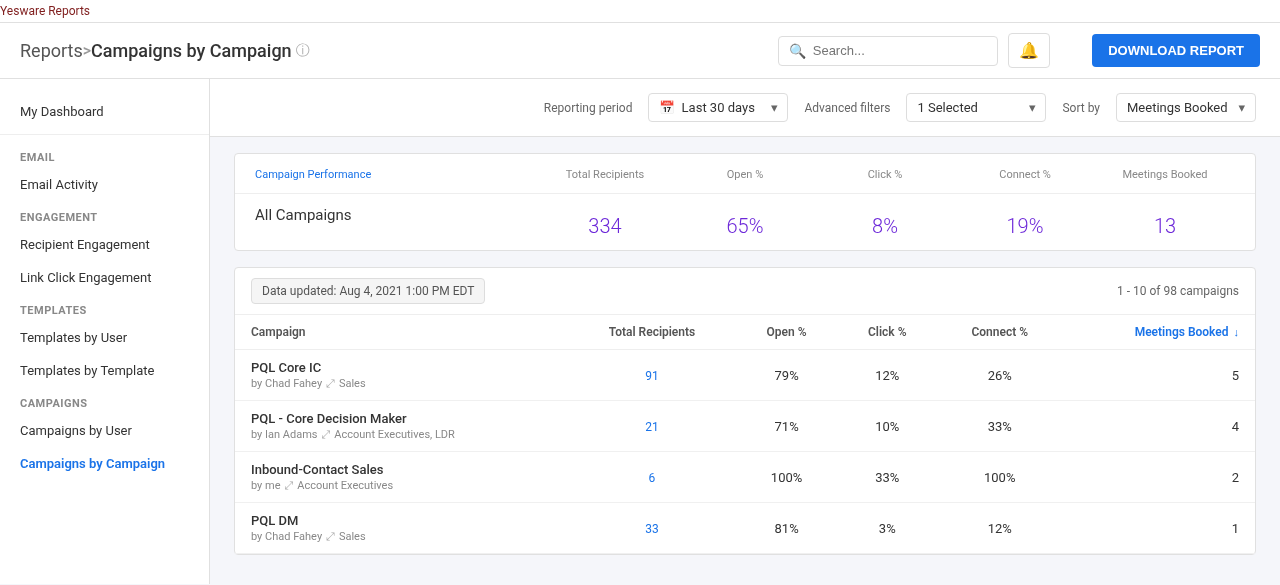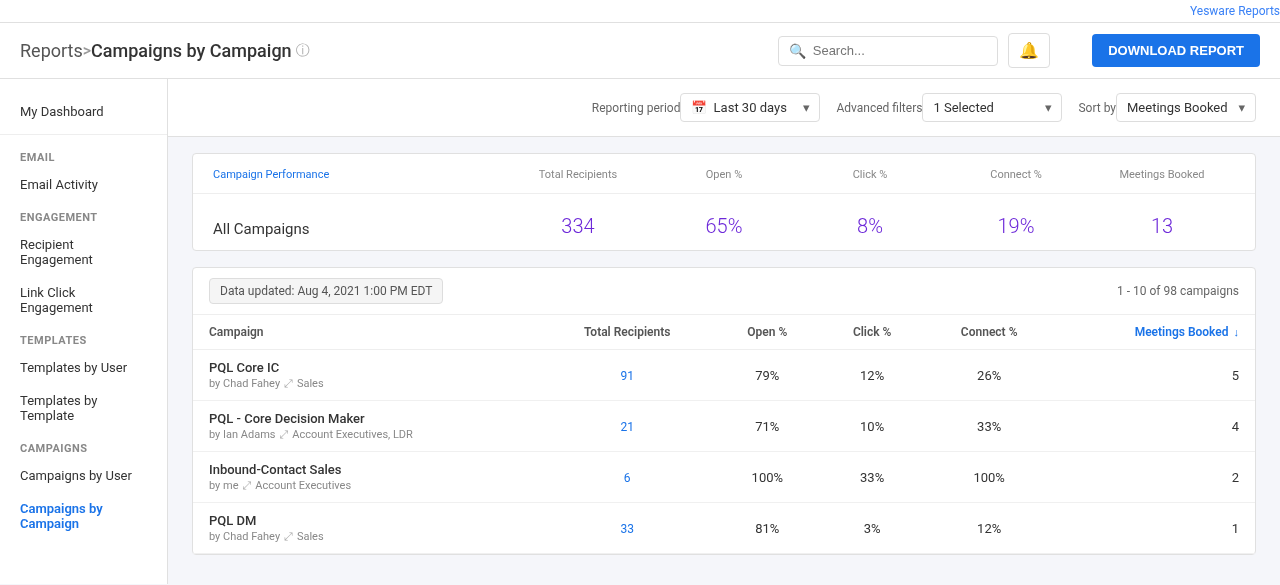--- a/index.html
+++ b/index.html
@@ -1,23 +1,23 @@
 <!DOCTYPE html>
 <html><head>
   <meta charset="utf-8">
   <style>
     * { box-sizing: border-box; margin: 0; padding: 0; }
     body { font-family: -apple-system, BlinkMacSystemFont, 'Segoe UI', Roboto, sans-serif; font-size: 13px; background: #f5f6fa; color: #333; }
 
     .top-bar {
       background: #fff;
       border-bottom: 1px solid #e0e0e0;
-      text-align: right;
+      text-align: left;
       font-size: 12px;
-      color: #3b82f6;
+      color: #7f1d1d;
       padding: 4px 0;
     }
 
     .header {
       background: #fff;
       border-bottom: 1px solid #e0e0e0;
       display: flex;
       align-items: center;
       padding: 0 20px;
       height: 56px;
@@ -100,21 +100,21 @@
       white-space: nowrap;
       margin-left: 32px;
     }
 
     .layout {
       display: flex;
       height: calc(100vh - 80px);
     }
 
     .sidebar {
-      width: 168px;
+      width: 210px;
       background: #fff;
       border-right: 1px solid #e0e0e0;
       padding: 16px 0;
       flex-shrink: 0;
     }
 
     .sidebar-item {
       padding: 9px 20px;
       font-size: 13px;
       color: #333;
@@ -154,21 +154,21 @@
       display: flex;
       align-items: center;
       justify-content: flex-end;
       gap: 16px;
       border-bottom: 1px solid #e0e0e0;
     }
 
     .filter-group {
       display: flex;
       align-items: center;
-      gap: 0;
+      gap: 16px;
     }
 
     .filter-label {
       font-size: 12px;
       color: #666;
     }
 
     .filter-select {
       display: flex;
       align-items: center;
@@ -216,21 +216,21 @@
 
     .summary-col-label {
       font-size: 11px;
       color: #888;
     }
 
     .summary-col-label.blue { color: #1a73e8; text-align: center; }
 
     .summary-body {
       display: flex;
-      align-items: flex-end;
+      align-items: flex-start;
       padding: 12px 20px;
     }
 
     .summary-body .campaign-name {
       flex: 2;
       font-size: 15px;
       color: #333;
       font-weight: 400;
     }
 

